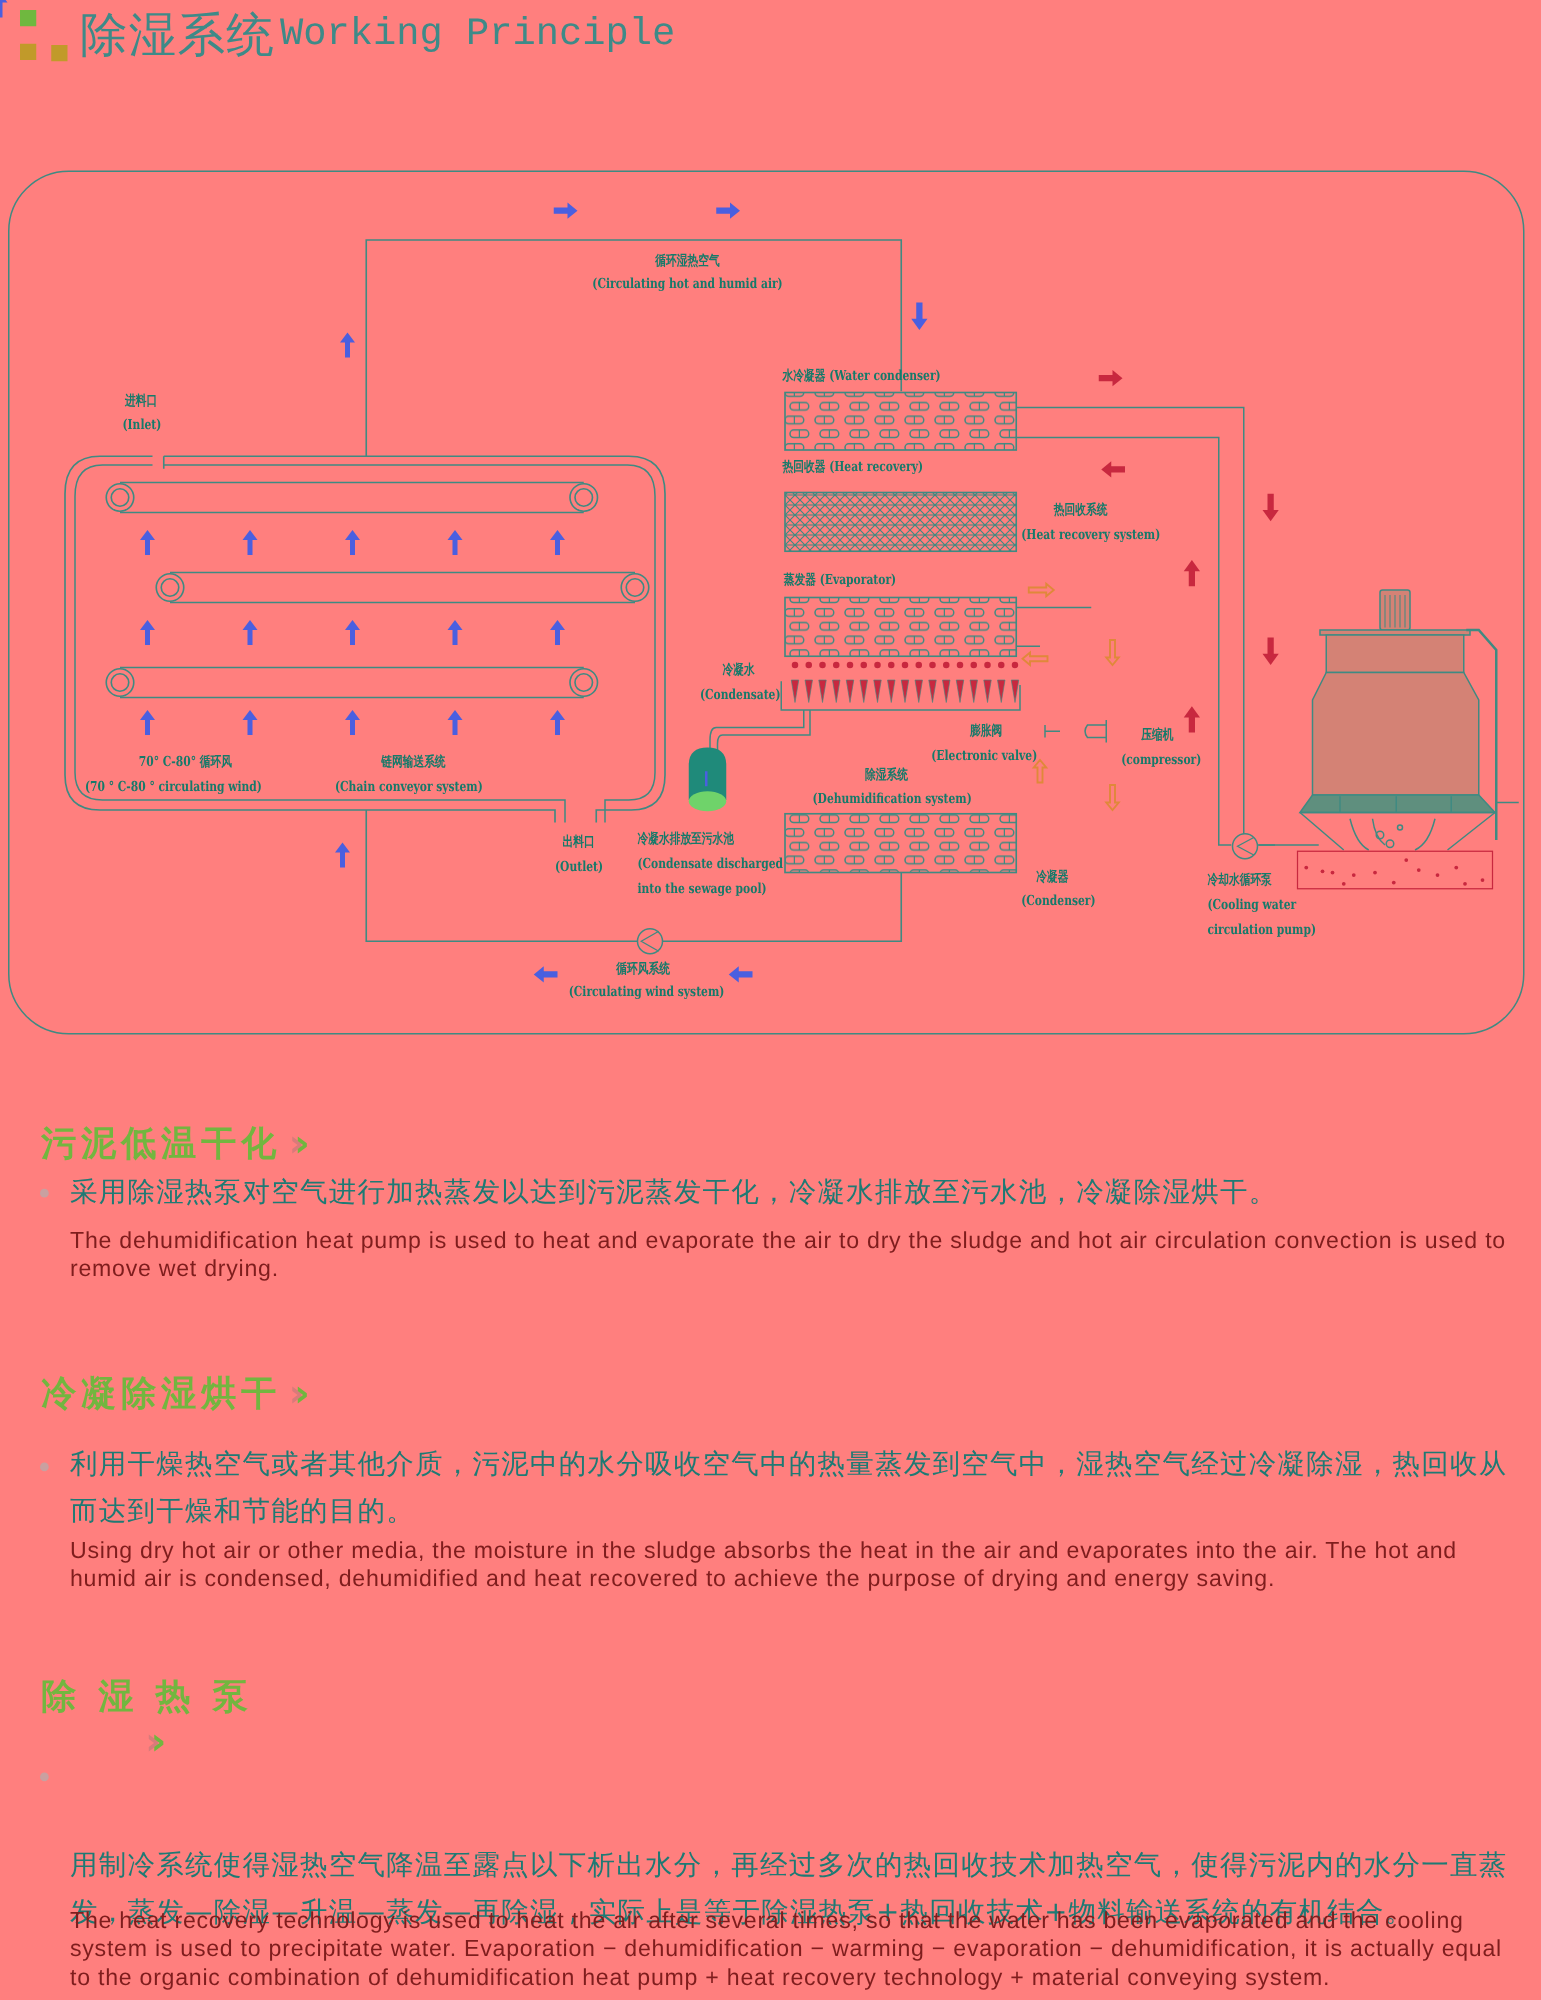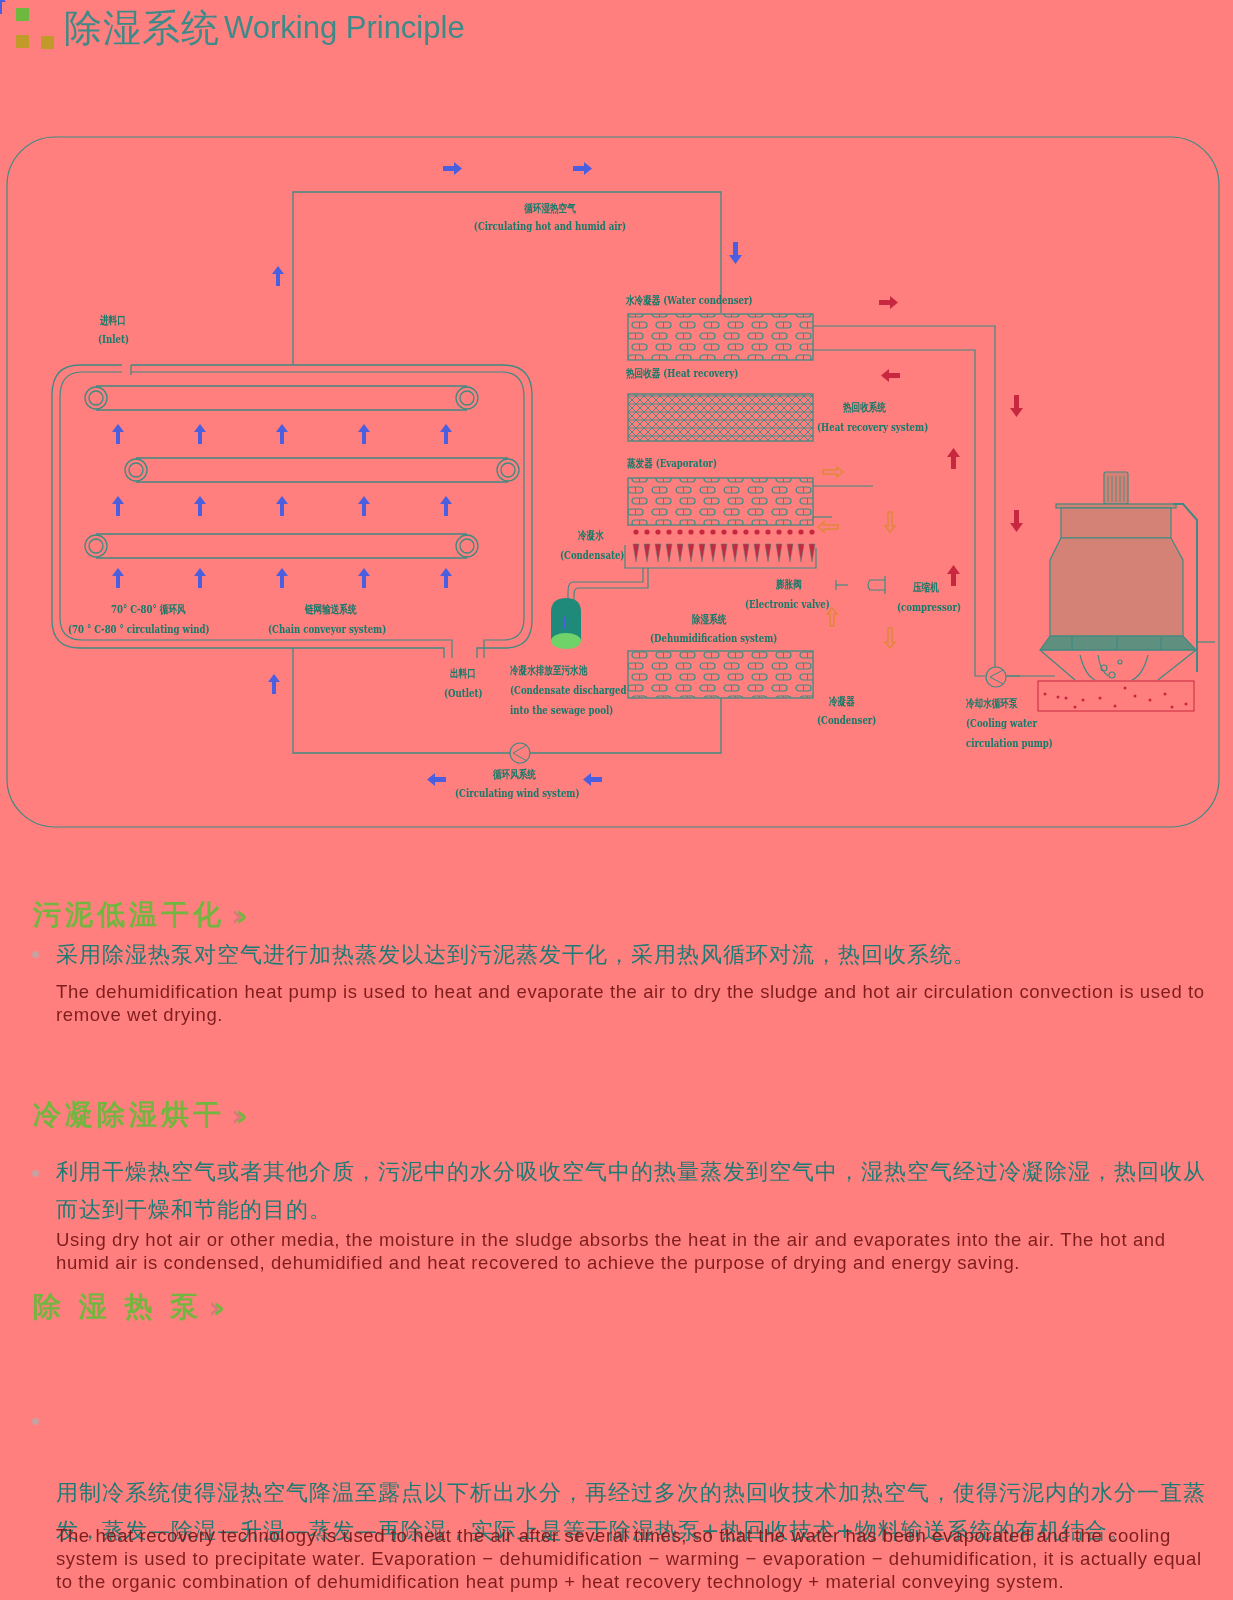--- a/index.html
+++ b/index.html
@@ -6,21 +6,21 @@
   html, body { width: 1233px; height: 1600px; background: #ff7f7e; overflow: hidden; }
   body { position: relative; font-family: "DejaVu Sans", sans-serif; }
 
   .page-header { position: absolute; left: 16px; top: 0; height: 50px; display: flex; align-items: flex-end; }
   .logo-squares { position: relative; width: 48px; height: 42px; }
   .sq { position: absolute; width: 13px; height: 13px; }
   .sq.g { left: 0; top: 0; background: #6fb83f; }
   .sq.o1 { left: 0; top: 27px; background: #c19a2a; }
   .sq.o2 { left: 25px; top: 28px; background: #c19a2a; }
   .title-zh { font-family: "DejaVu Sans", sans-serif; font-size: 38px; color: #3e8a88; line-height: 44px; letter-spacing: 1px; }
-  .title-en { font-family: Liberation Sans, sans-serif; font-size: 31px; color: #3e8a88; margin-left: 4px; line-height: 44px; }
+  .title-en { font-family: Liberation Mono, monospace; font-size: 31px; color: #3e8a88; margin-left: 4px; line-height: 44px; }
 
   .diagram { position: absolute; left: 0; top: 0; width: 1091px; height: 840px; }
   .diagram svg { position: absolute; left: 0; top: 0; }
   .dlabel { position: absolute; font-family: "DejaVu Serif", serif; font-weight: bold; color: #157a6a; font-size: 11px; line-height: 20px; white-space: nowrap; transform: scaleX(0.78); transform-origin: left top; }
 
   .section { position: absolute; left: 0; width: 1233px; }
   .sec-title { position: absolute; left: 33px; font-size: 28px; font-weight: bold; color: #72b63f; letter-spacing: 4px; white-space: nowrap; display: flex; align-items: center; }
   .chev { display: inline-block; margin-left: 6px; font-size: 30px; font-weight: bold; letter-spacing: -8px; }
   .chev .a { color: #d97a7a; }
   .chev .b { color: #72b63f; }
@@ -313,35 +313,35 @@
   <div class="dlabel" style="left:493px;top:765px;">循环风系统</div>
   <div class="dlabel" style="left:455px;top:784px;">(Circulating wind system)</div>
 </div>
 
 <div class="section">
   <div class="sec-title" style="top:896px;align-items:center;">
     <span>污泥低温干化</span>
     <span class="chev"><span class="a">›</span><span class="b">›</span></span>
   </div>
   <div class="bullet" style="top:951px;"></div>
-  <div class="zh" style="top:936px;">采用除湿热泵对空气进行加热蒸发以达到污泥蒸发干化，采用热风循环对流，热回收系统。</div>
+  <div class="zh" style="top:936px;">采用除湿热泵对空气进行加热蒸发以达到污泥蒸发干化，冷凝水排放至污水池，冷凝除湿烘干。</div>
   <div class="en" style="top:980px;">The dehumidification heat pump is used to heat and evaporate the air to dry the sludge and hot air circulation convection is used to remove wet drying.</div>
 </div>
 
 <div class="section">
   <div class="sec-title" style="top:1096px;">
     <span>冷凝除湿烘干</span>
     <span class="chev"><span class="a">›</span><span class="b">›</span></span>
   </div>
   <div class="bullet" style="top:1170px;"></div>
   <div class="zh" style="top:1153px;">利用干燥热空气或者其他介质，污泥中的水分吸收空气中的热量蒸发到空气中，湿热空气经过冷凝除湿，热回收从而达到干燥和节能的目的。</div>
   <div class="en" style="top:1228px;">Using dry hot air or other media, the moisture in the sludge absorbs the heat in the air and evaporates into the air. The hot and humid air is condensed, dehumidified and heat recovered to achieve the purpose of drying and energy saving.</div>
 </div>
 
 <div class="section">
-  <div class="sec-title" style="top:1288px;">
+  <div class="sec-title" style="top:1338px;flex-direction:column;">
     <span>除 湿 热 泵</span>
     <span class="chev"><span class="a">›</span><span class="b">›</span></span>
   </div>
   <div class="bullet" style="top:1418px;"></div>
   <div class="zh" style="top:1474px;">用制冷系统使得湿热空气降温至露点以下析出水分，再经过多次的热回收技术加热空气，使得污泥内的水分一直蒸发，蒸发—除湿—升温—蒸发—再除湿 , 实际上是等于除湿热泵+热回收技术+物料输送系统的有机结合。</div>
   <div class="en" style="top:1524px;">The heat recovery technology is used to heat the air after several times, so that the water has been evaporated and the cooling system is used to precipitate water. Evaporation − dehumidification − warming − evaporation − dehumidification, it is actually equal to the organic combination of dehumidification heat pump + heat  recovery technology + material conveying system.</div>
 </div>
 
 </body></html>

